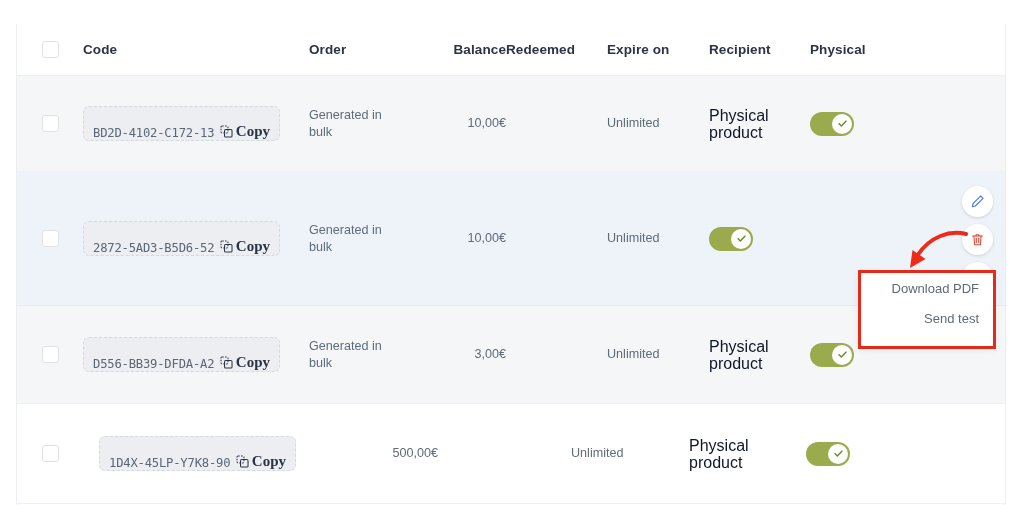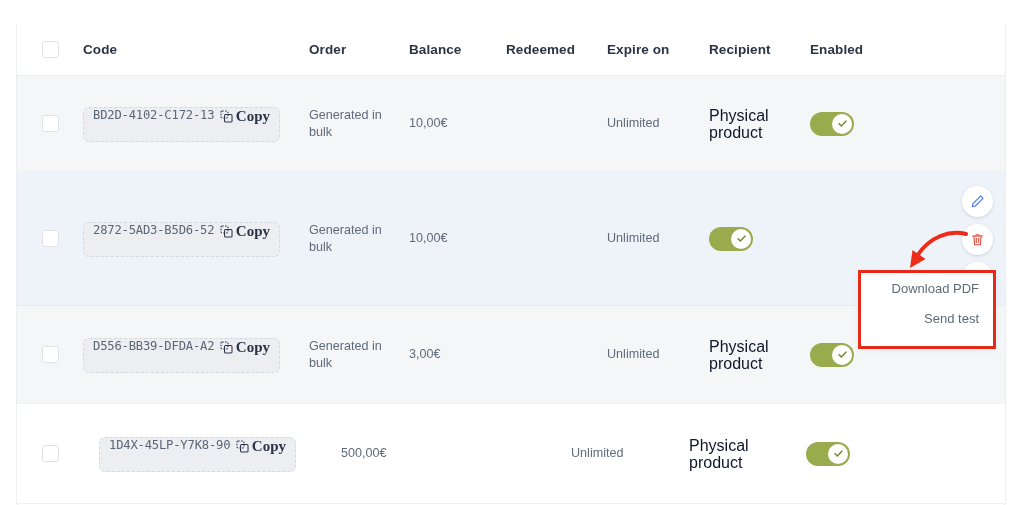--- a/index.html
+++ b/index.html
@@ -33,21 +33,21 @@
   }
   .th {
     font-size: 13.5px; font-weight: bold; color: #2b3445;
     letter-spacing: .1px;
   }
 
   
   .c-check  { width: 66px; flex: 0 0 66px; display:flex; justify-content:center; }
   .c-code   { width: 226px; flex: 0 0 226px; }
   .c-order  { width: 100px; flex: 0 0 100px; }
-  .c-bal    { width: 97px;  flex: 0 0 97px; }
+  .c-bal    { width: 97px;  flex: 0 0 97px; text-align: right; }
   .c-red    { width: 101px; flex: 0 0 101px; }
   .c-exp    { width: 102px; flex: 0 0 102px; }
   .c-rec    { width: 101px; flex: 0 0 101px; }
   .c-en     { width: 115px; flex: 0 0 115px; }
   .c-act    { flex: 1 1 auto; }
 
   
   .trow {
     display: flex; align-items: center;
     position: relative;
@@ -62,21 +62,21 @@
   .cbox {
     width: 17px; height: 17px;
     border: 1px solid #dfe3e8;
     border-radius: 3px;
     background: #ffffff;
   }
   .thead .cbox { border-color:#dfe3e8; }
 
   
   .code-pill {
-    display: inline-flex; align-items: flex-start;
+    display: inline-flex; align-items: flex-end;
     height: 35px; width: 197px;
     background: #eceef2;
     border: 1px dashed #d4d9e0;
     border-radius: 6px;
     padding: 0 9px;
     overflow: hidden;
     margin-left: 0px;
   }
   .code-text {
     font-family: "DejaVu Sans Mono", monospace;
@@ -170,21 +170,21 @@
     <div class="thead">
       <div class="c-check">
         <span class="cbox"></span>
       </div>
       <div class="c-code th">Code</div>
       <div class="c-order th">Order</div>
       <div class="c-bal th">Balance</div>
       <div class="c-red th">Redeemed</div>
       <div class="c-exp th">Expire on</div>
       <div class="c-rec th">Recipient</div>
-      <div class="c-en th">Enabled</div>
+      <div class="c-en th">Physical</div>
       <div class="c-act"></div>
     </div>
 
     <div class="trow r1">
       <div class="c-check">
         <span class="cbox"></span>
       </div>
       <div class="c-code">
         <span class="code-pill">
           <span class="code-text">BD2D-4102-C172-13</span>

